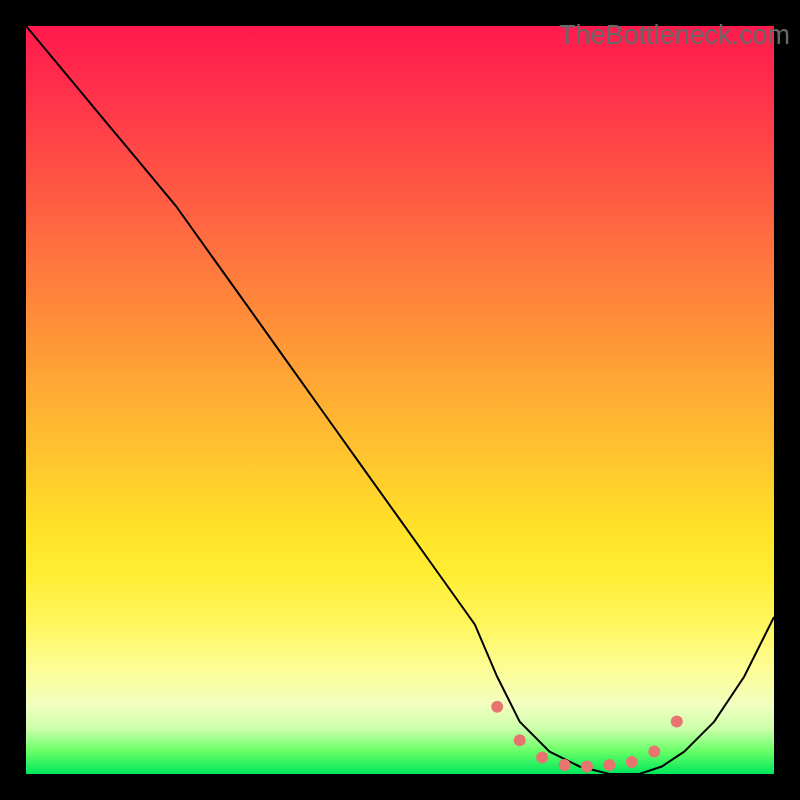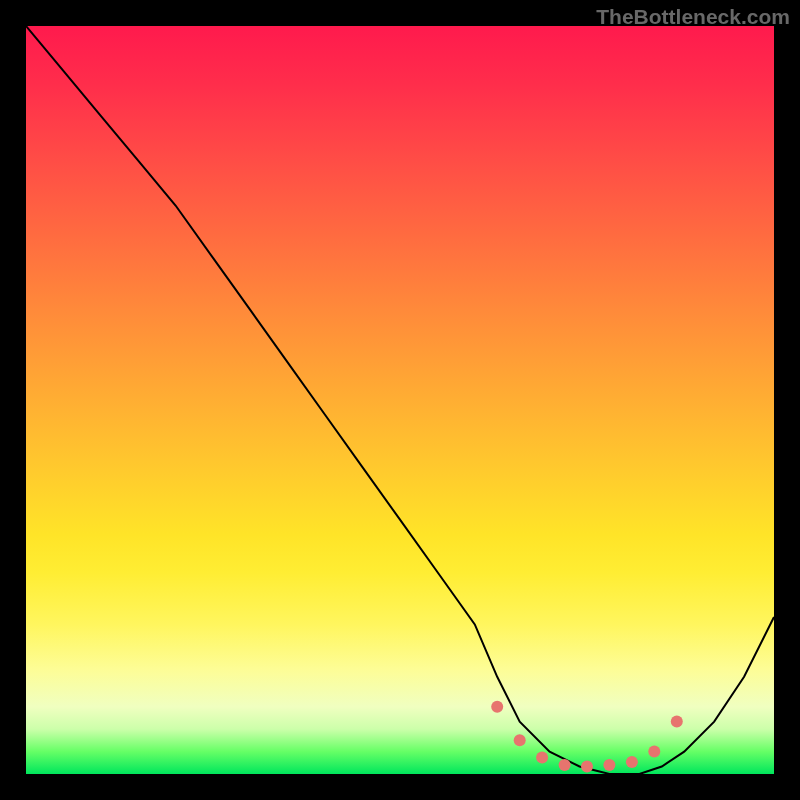--- a/index.html
+++ b/index.html
@@ -5,25 +5,25 @@
   * { margin: 0; padding: 0; box-sizing: border-box; }
   body {
     width: 800px;
     height: 800px;
     background: #000;
     position: relative;
     font-family: Arial, sans-serif;
   }
   .watermark {
     position: absolute;
-    top: 5px;
+    top: 20px;
     right: 10px;
     color: #686868;
-    font-size: 21px;
-    font-weight: bold;
+    font-size: 27px;
+    font-weight: normal;
     z-index: 10;
   }
   .plot-area {
     position: absolute;
     left: 26px;
     top: 26px;
     width: 748px;
     height: 748px;
   }
   .gradient-bg {

